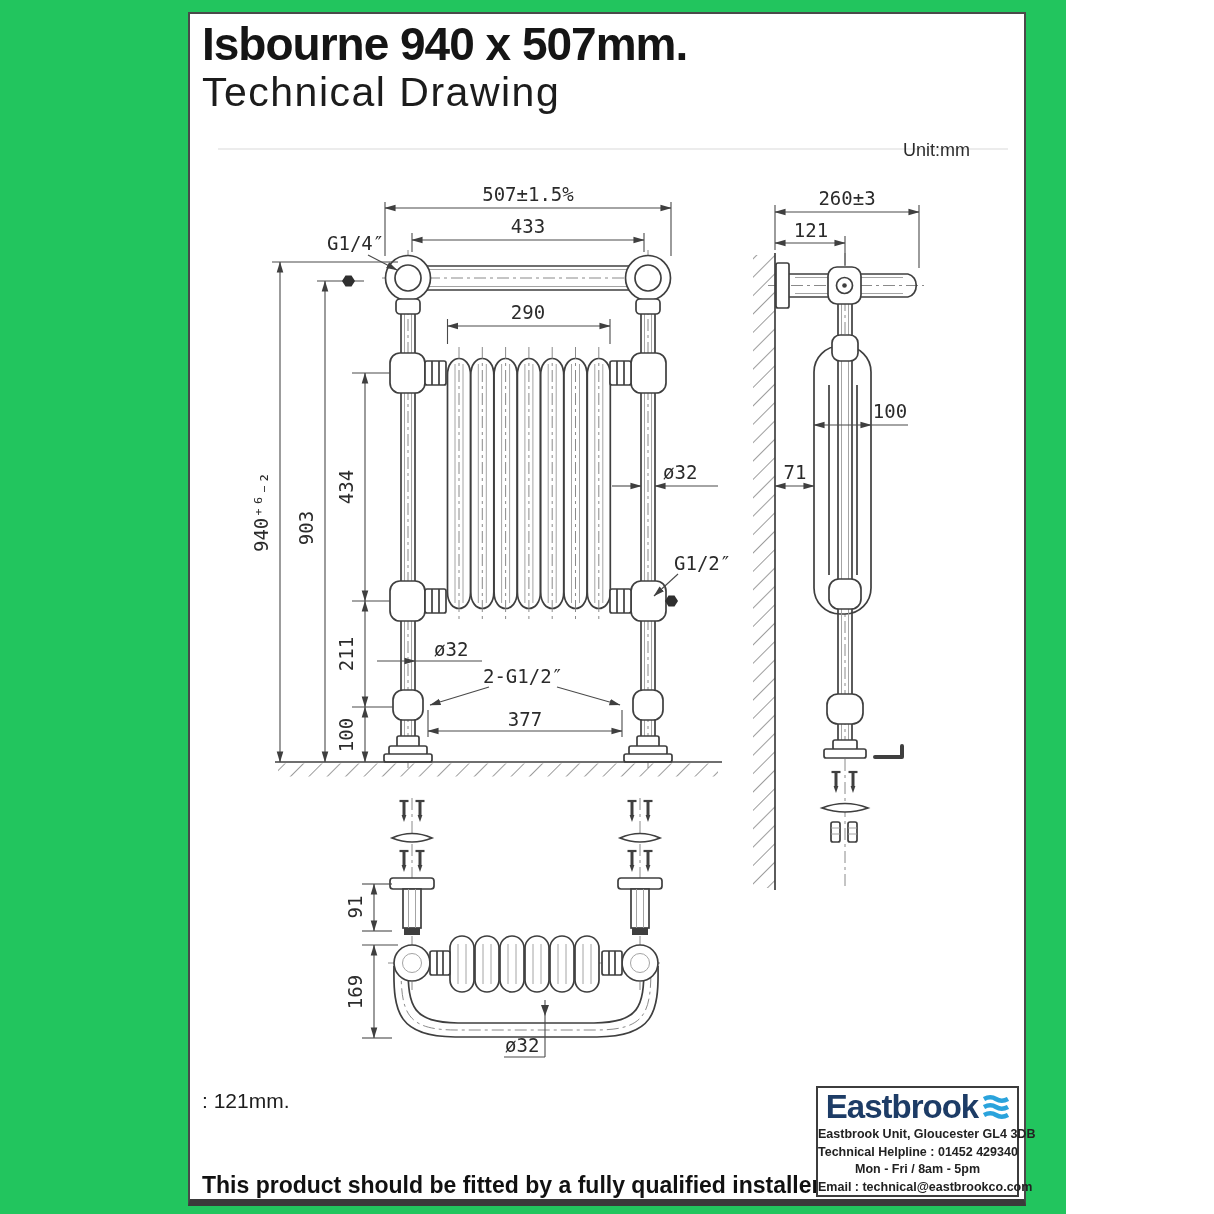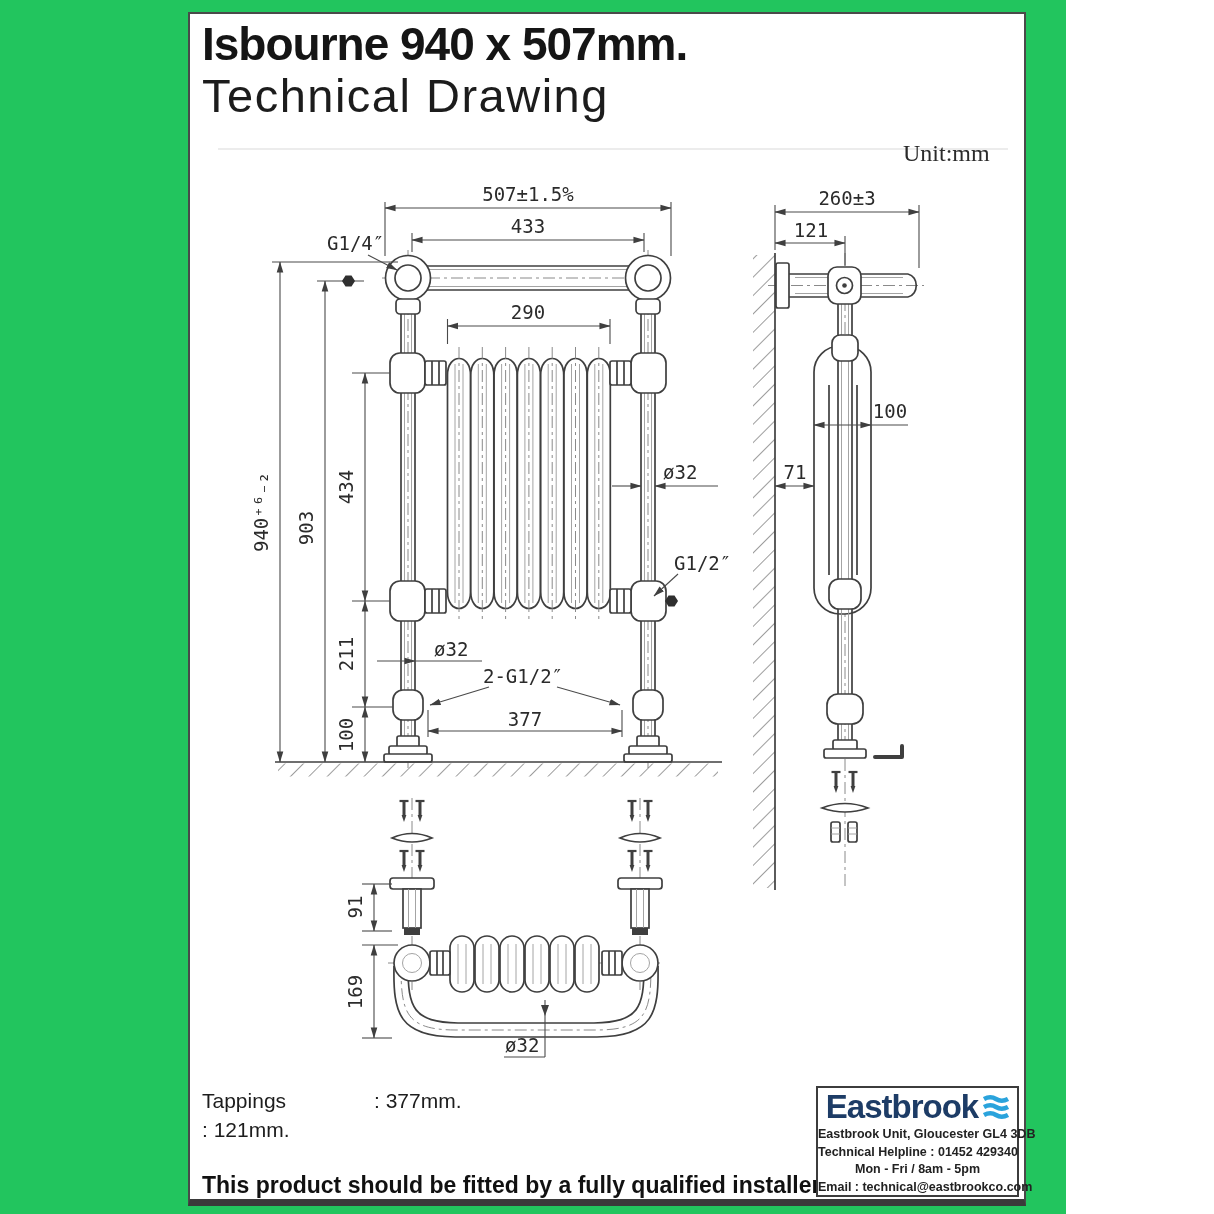--- a/index.html
+++ b/index.html
@@ -4,26 +4,26 @@
 <style>
   * { margin:0; padding:0; box-sizing:border-box; }
   html,body { width:1214px; height:1214px; background:#ffffff; font-family:"Liberation Sans", sans-serif; overflow:hidden; }
   .stage { position:relative; width:1066px; height:1214px; background:#22c55e; }
 
   .frame { position:absolute; left:188px; top:12px; width:838px; height:1194px;
            border:2px solid #4a4a4a; border-bottom:7px solid #3a3a3a; background:#fff; }
 
   .title-block { position:absolute; left:202px; top:20px; color:#151515; }
   .title-block h1 { font-size:46px; font-weight:800; letter-spacing:-1px; line-height:1.08; }
-  .title-block h2 { font-size:47px; font-weight:400; letter-spacing:1.5px; line-height:1.12; color:#1c1c1c; }
+  .title-block h2 { font-size:41px; font-weight:400; letter-spacing:1.5px; line-height:1.12; color:#1c1c1c; }
 
   .divider { position:absolute; left:218px; top:148px; width:790px; height:2px; background:#ececec; }
 
-  .unit-label { position:absolute; left:903px; top:140px; font-family:Liberation Serif, serif;
-                font-size:24px; color:#2b2b2b; }
+  .unit-label { position:absolute; left:903px; top:140px; font-family:Liberation Sans, sans-serif;
+                font-size:18px; color:#2b2b2b; }
 
   svg.drawing { position:absolute; left:0; top:0; width:1214px; height:1214px; }
 
   
   .ol  { fill:none; stroke:#3f3f3f; stroke-width:1.7; }
   .olf { fill:#ffffff; stroke:#3f3f3f; stroke-width:1.7; }
   .il  { fill:none; stroke:#9a9a9a; stroke-width:0.9; }
   .cl  { fill:none; stroke:#7d7d7d; stroke-width:0.9; stroke-dasharray:12 4 3 4; }
   .dl  { fill:none; stroke:#4a4a4a; stroke-width:1.1; }
   text.dim { font-family:"DejaVu Sans Mono", monospace; font-size:19px; fill:#2b2b2b; }
@@ -335,24 +335,20 @@
       <text class="dim mid" x="362" y="992" transform="rotate(-90 362 992)">169</text>
 
       <line class="dl" x1="545" y1="1000" x2="545" y2="1057"></line>
       <polygon points="541,1005 549,1005 545,1016" fill="#3f3f3f"></polygon>
       <line class="dl" x1="504" y1="1057" x2="545" y2="1057"></line>
       <text class="dim" x="505" y="1052">ø32</text>
     </g>
   </svg>
 
   <div class="notes">
-    <div class="row">
-      <span class="lbl">Tappings</span>
-      <span class="val">: 377mm.</span>
-    </div>
     <div class="row">
       <span class="val">: 121mm.</span>
     </div>
   </div>
 
   <div class="warning">This product should be fitted by a fully qualified installer.</div>
 
   <div class="vendor">
     <div class="logo-row">
       <span class="logo-name">Eastbrook</span>

